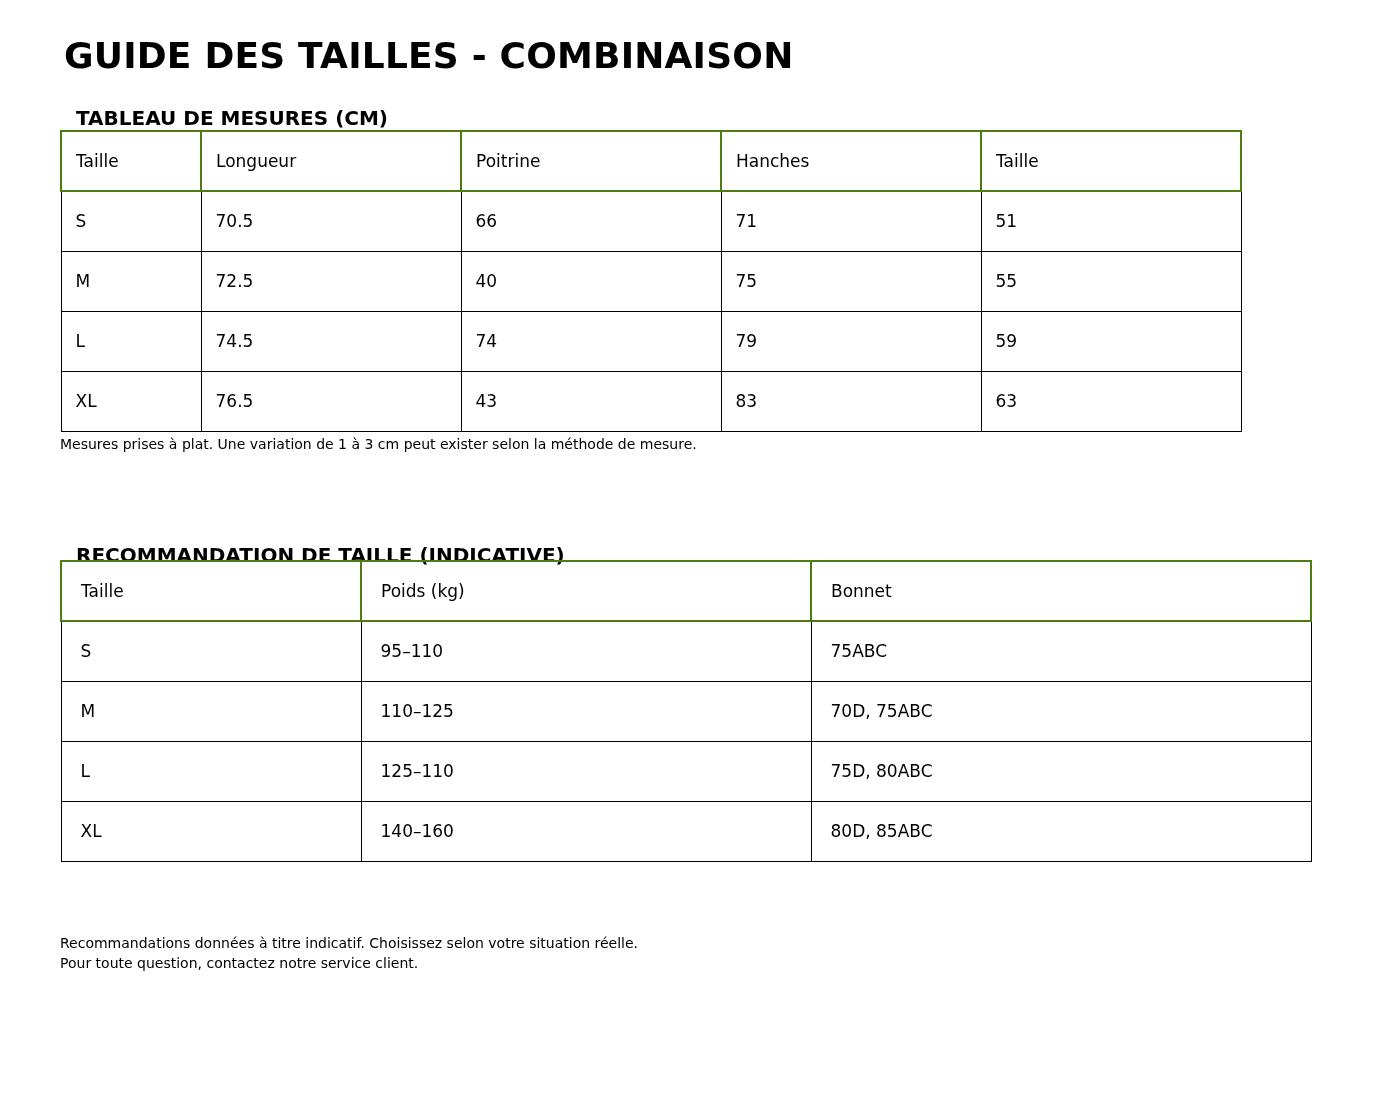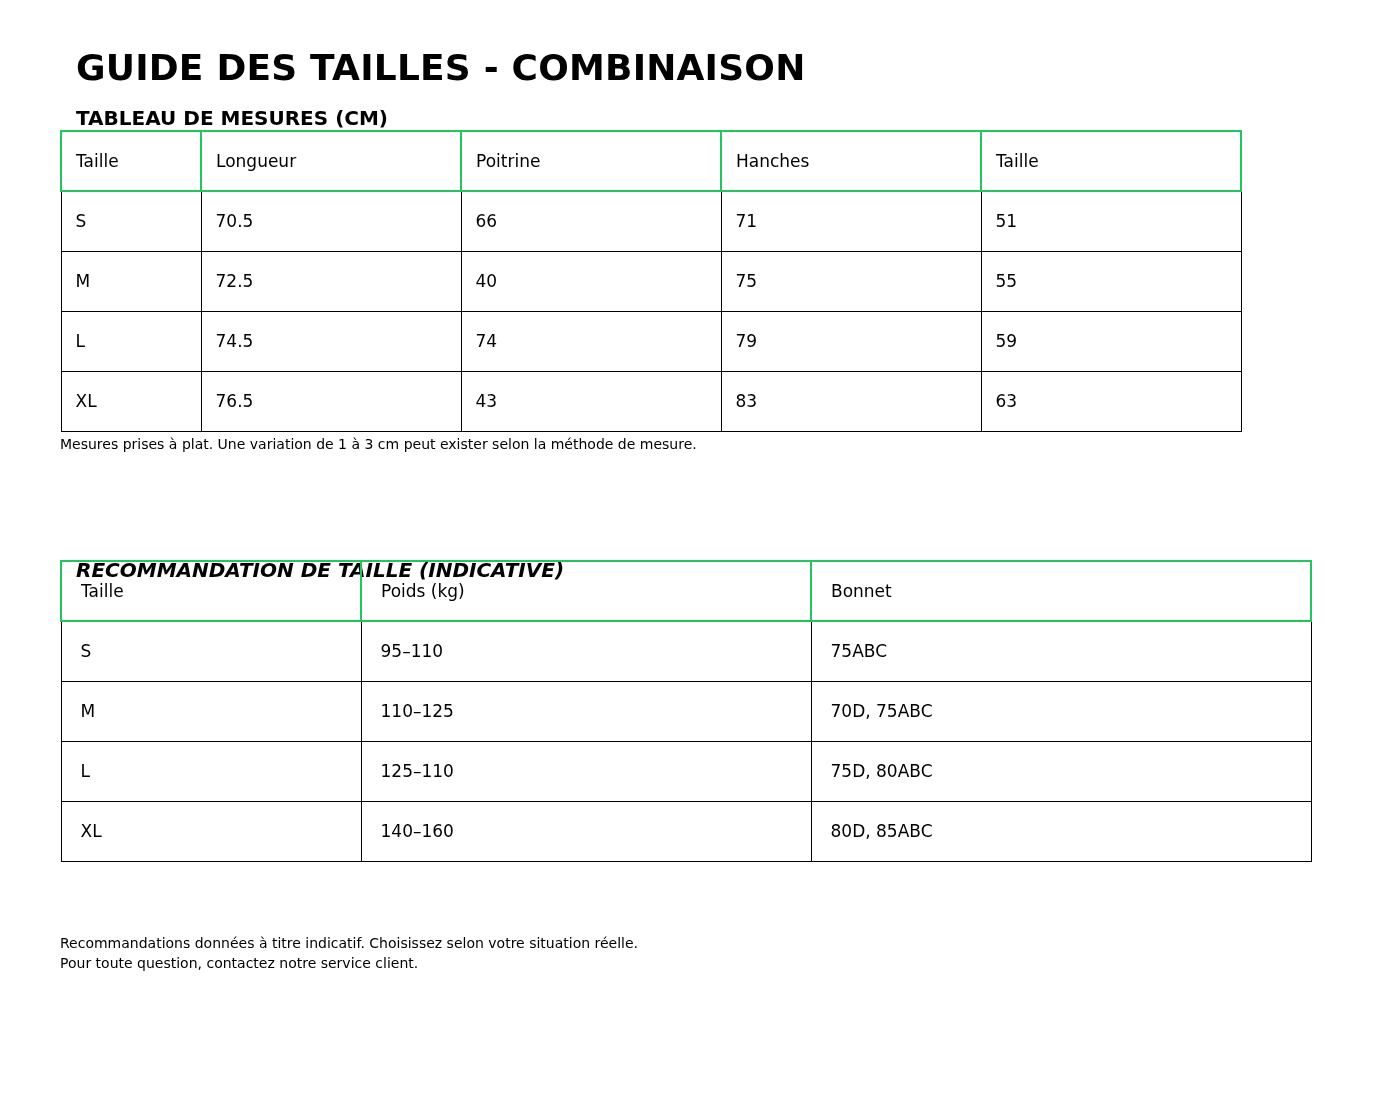--- a/index.html
+++ b/index.html
@@ -1,21 +1,21 @@
 <!DOCTYPE html>
 <html><head>
 <meta charset="utf-8">
 <style>
   html, body { margin:0; padding:0; background:#ffffff; }
   body { width:1400px; height:1100px; position:relative; font-family:"DejaVu Sans", sans-serif; color:#000; }
-  .title { position:absolute; left:60px; top:30px; font-size:36px; font-weight:bold; margin:16px; line-height:44px; letter-spacing:0.2px; }
+  .title { position:absolute; left:60px; top:30px; font-size:36px; font-weight:bold; margin:4px; line-height:44px; letter-spacing:0.2px; }
   .h2 { position:absolute; left:60px; font-size:20px; font-weight:bold; margin:16px; line-height:24px; }
   table { position:absolute; left:60px; border-collapse:collapse; table-layout:fixed; }
   th, td { height:60px; box-sizing:border-box; text-align:left; font-size:17px; font-weight:normal; vertical-align:middle; padding:0 0 0 14px; }
-  th { border:2px solid #22c55e; padding-top:0; }
+  th { border:2px solid #4d7c0f; padding-top:0; }
   td { border:1px solid #000; }
   #t2 th, #t2 td { padding-left:19px; }
   .note { position:absolute; left:60px; font-size:14px; line-height:20px; margin:0; }
 </style>
 </head>
 <body>
 
 <h1 class="title">GUIDE DES TAILLES - COMBINAISON</h1>
 
 <h2 class="h2" style="top:90px;">TABLEAU DE MESURES (CM)</h2>
@@ -64,21 +64,21 @@
       <td>76.5</td>
       <td>43</td>
       <td>83</td>
       <td>63</td>
     </tr>
   </tbody>
 </table>
 
 <p class="note" style="top:434px;">Mesures prises à plat. Une variation de 1 à 3 cm peut exister selon la méthode de mesure.</p>
 
-<h2 class="h2" style="top:542px;font-style:italic;">RECOMMANDATION DE TAILLE (INDICATIVE)</h2>
+<h2 class="h2" style="top:527px;">RECOMMANDATION DE TAILLE (INDICATIVE)</h2>
 
 <table id="t2" style="top:560px; width:1250px;">
   <colgroup>
       <col style="width:300px">
       <col style="width:450px">
       <col style="width:500px">
     </colgroup>
   <thead>
     <tr>
       <th>Taille</th>

